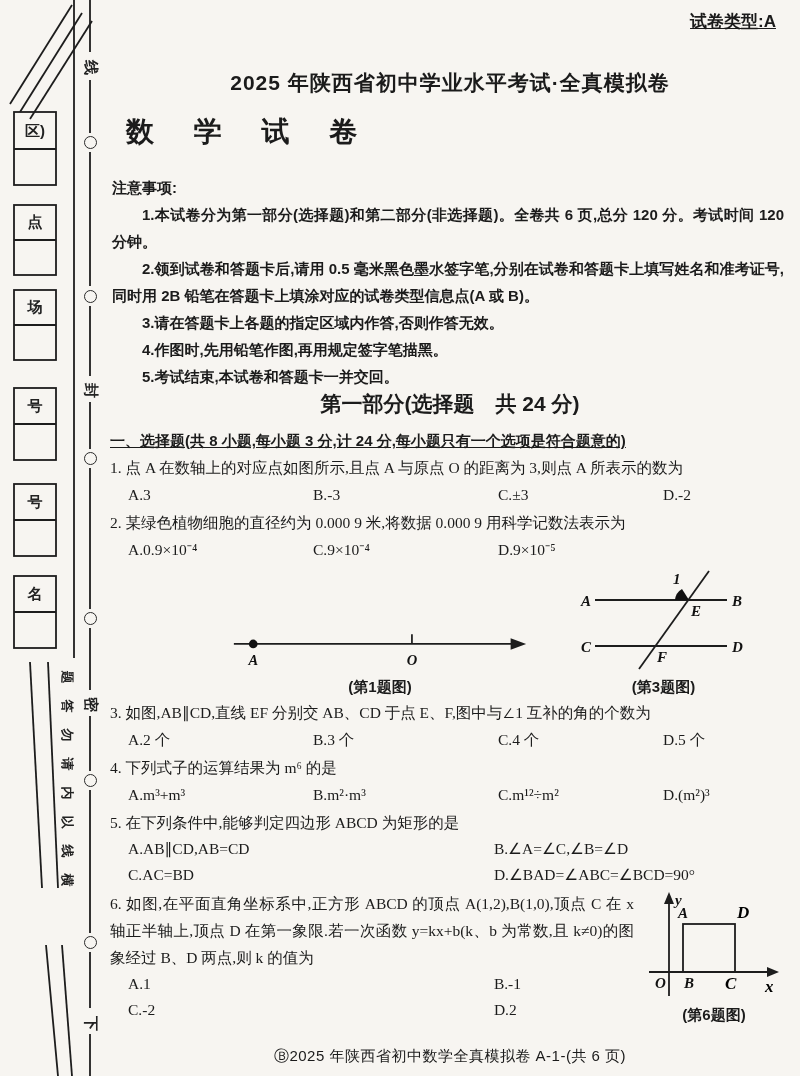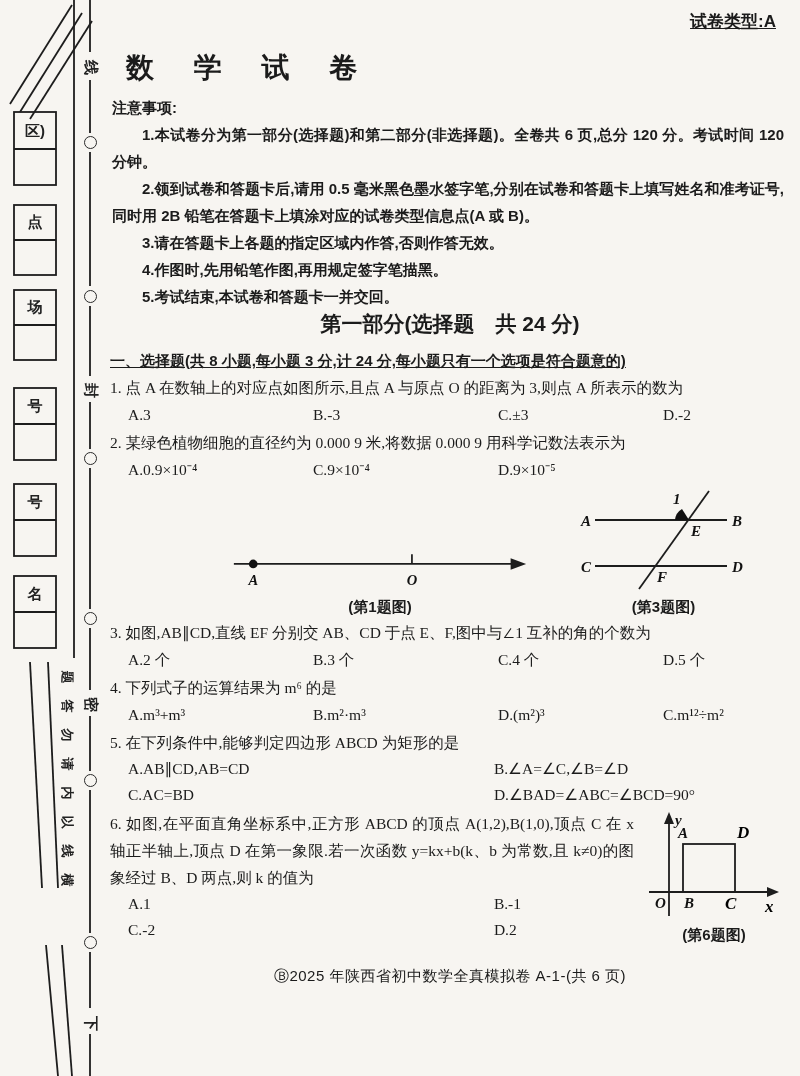--- a/index.html
+++ b/index.html
@@ -39,21 +39,21 @@
   }
   .title1 {
     margin-top:36px; text-align:center;
     font:bold 21px "Liberation Sans", sans-serif; letter-spacing:1px;
   }
   .title2 {
     margin-top:16px; 
     font:bold 28px "Liberation Sans", sans-serif; letter-spacing:16px;
     text-indent:16px;
   }
-  .notice { margin-top:12px; padding:0 6px 0 2px; }
+  .notice { margin-top:28px; padding:0 6px 0 2px; }
   .notice-heading { font:bold 15px "Liberation Sans", sans-serif; margin-bottom:3px; }
   .notice p {
     font:600 15px "Liberation Sans", sans-serif; line-height:27px;
     text-indent:2em; text-align:justify;
   }
   .section-heading {
     margin:0 0 10px 0; text-align:center;
     font:bold 21px "Liberation Sans", sans-serif;
   }
   .intro { font:bold 15px "Liberation Sans", sans-serif; line-height:26px; white-space:nowrap;text-decoration:underline; }
@@ -154,20 +154,21 @@
     <span class="note-char" style="top:755px">请</span>
     <span class="note-char" style="top:784px">内</span>
     <span class="note-char" style="top:813px">以</span>
     <span class="note-char" style="top:842px">线</span>
     <span class="note-char" style="top:871px">横</span>
   </div>
 
   <div class="content">
 
     <div class="paper-type">试卷类型:A</div>
+    <div class="title1">2025 年陕西省初中学业水平考试·全真模拟卷</div>
     <div class="title2">数 学 试 卷</div>
 
     <div class="notice">
       <div class="notice-heading">注意事项:</div>
       <p>1.本试卷分为第一部分(选择题)和第二部分(非选择题)。全卷共 6 页,总分 120 分。考试时间 120 分钟。</p>
       <p>2.领到试卷和答题卡后,请用 0.5 毫米黑色墨水签字笔,分别在试卷和答题卡上填写姓名和准考证号,同时用 2B 铅笔在答题卡上填涂对应的试卷类型信息点(A 或 B)。</p>
       <p>3.请在答题卡上各题的指定区域内作答,否则作答无效。</p>
       <p>4.作图时,先用铅笔作图,再用规定签字笔描黑。</p>
       <p>5.考试结束,本试卷和答题卡一并交回。</p>
     </div>
@@ -225,22 +226,22 @@
       <span>A.2 个</span>
       <span>B.3 个</span>
       <span>C.4 个</span>
       <span>D.5 个</span>
     </div>
 
     <p class="stem">4. 下列式子的运算结果为 m⁶ 的是</p>
     <div class="opts4">
       <span>A.m³+m³</span>
       <span>B.m²·m³</span>
+      <span>C.m¹²÷m²</span>
       <span>D.(m²)³</span>
-      <span>C.m¹²÷m²</span>
     </div>
 
     <p class="stem">5. 在下列条件中,能够判定四边形 ABCD 为矩形的是</p>
     <div class="optline">
       <span class="o1">A.AB∥CD,AB=CD</span>
       <span>B.∠A=∠C,∠B=∠D</span>
     </div>
     <div class="optline">
       <span class="o1">C.AC=BD</span>
       <span>D.∠BAD=∠ABC=∠BCD=90°</span>

